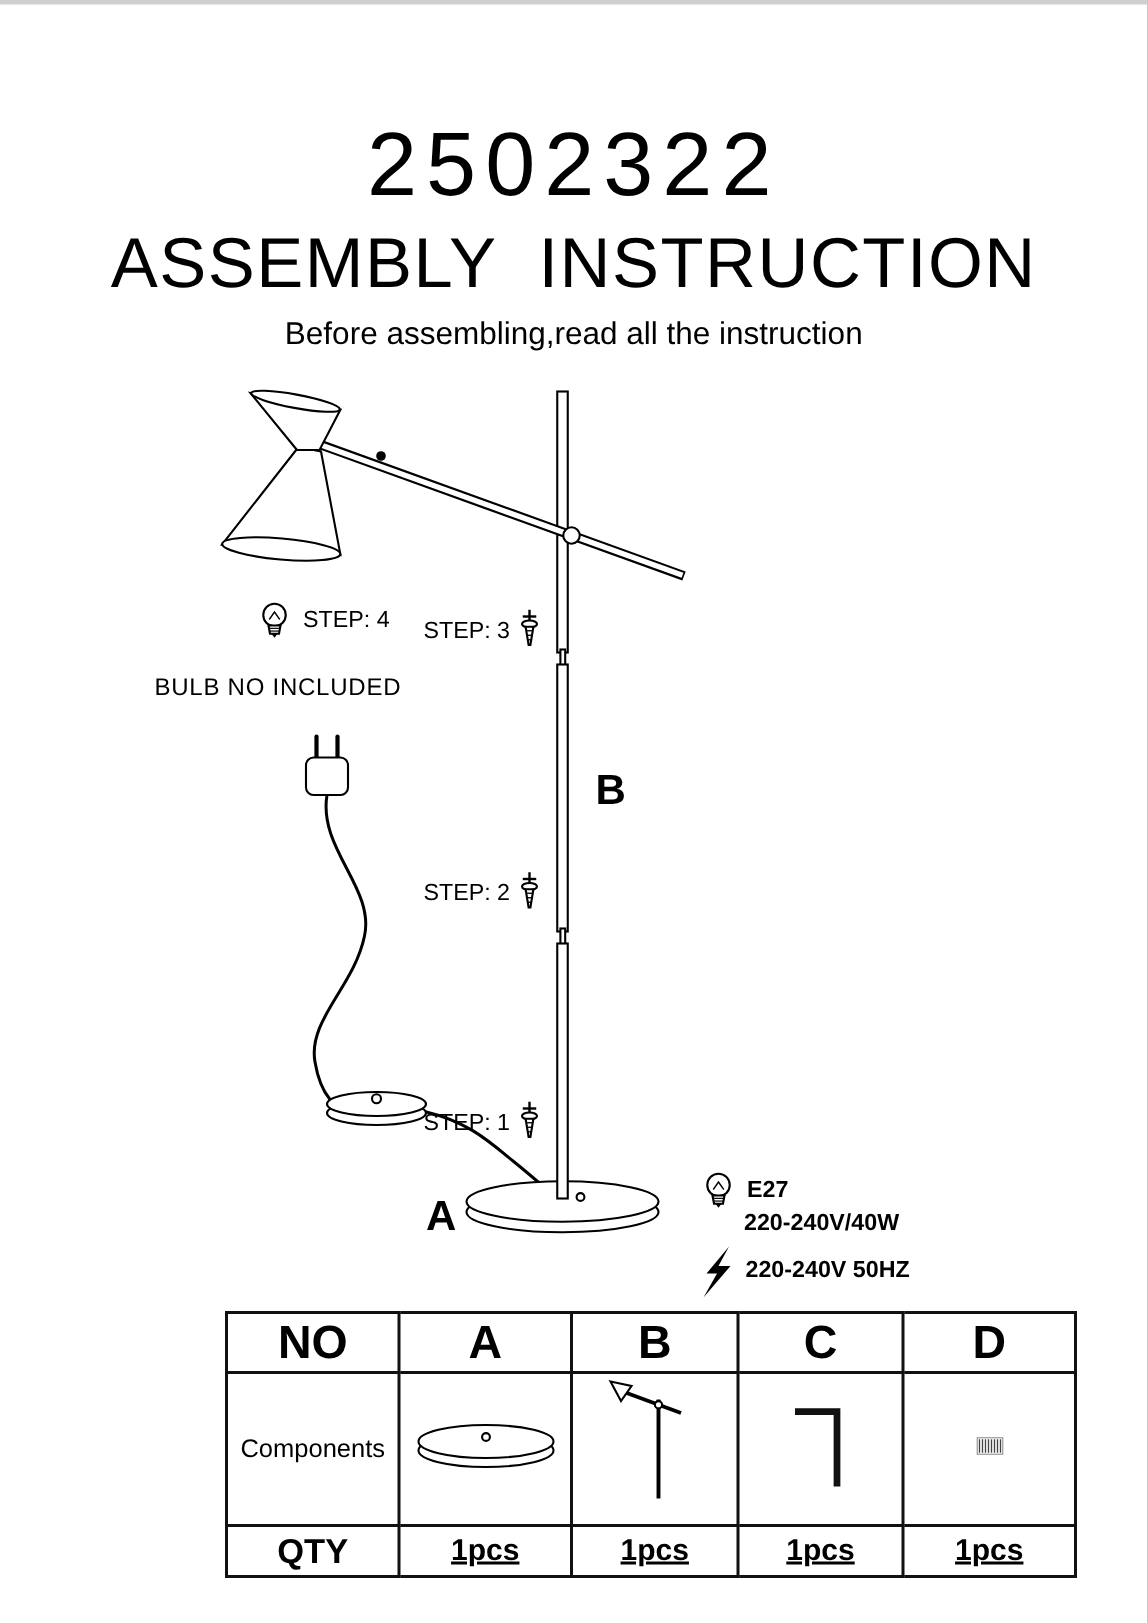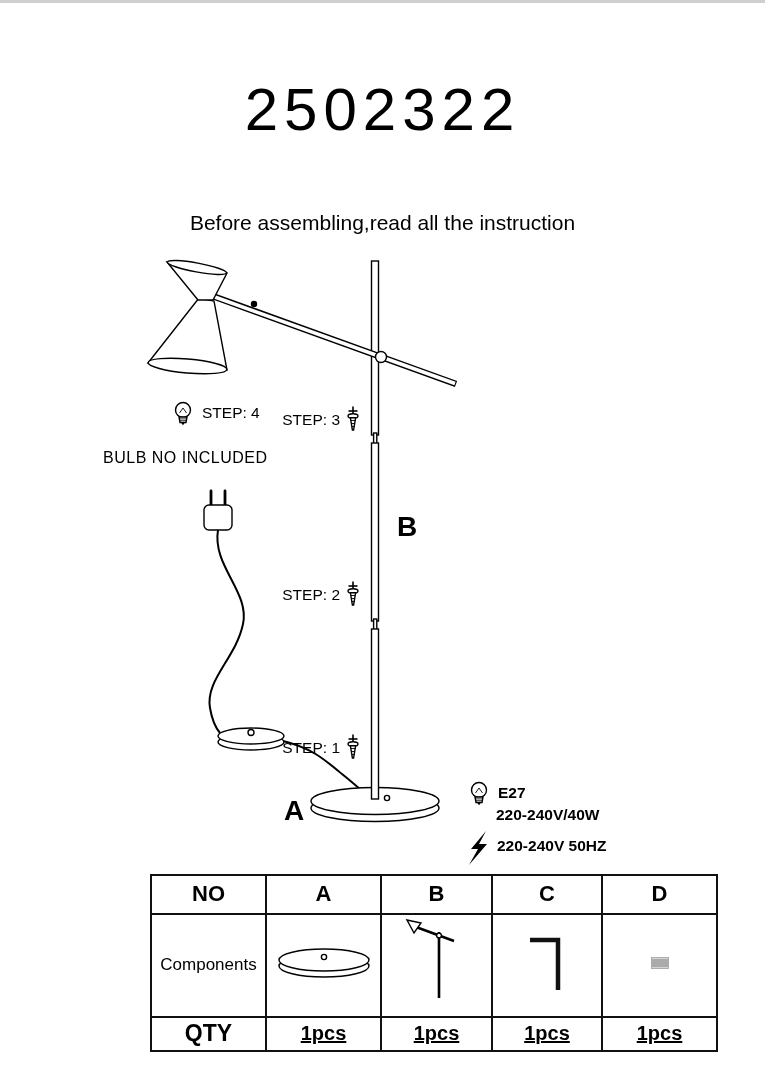--- a/index.html
+++ b/index.html
@@ -31,34 +31,35 @@
   .parts-table{
     position:absolute;top:871px;left:150px;
     width:566px;height:178px;
     border-collapse:collapse;table-layout:fixed;
   }
   .parts-table td,.parts-table th{
     border:2px solid #111;
     text-align:center;vertical-align:middle;
     padding:0;overflow:hidden;
   }
-  .parts-table th{font-size:22px;font-weight:700;}
+  .parts-table th{font-size:31px;font-weight:700;}
   .row-header{height:36px;}
   .row-comp{height:76px;}
   .row-qty{height:32px;}
   .comp-label{font-size:17px;font-weight:400;}
   .qty-cell{font-size:20px;font-weight:700;text-decoration:underline;}
   .qty-head{font-size:23px;font-weight:700;}
 </style>
 </head>
 <body>
 
 <div class="page">
 
   <div class="centered product-number">2502322</div>
+  <div class="centered main-title">ASSEMBLY  INSTRUCTION</div>
   <div class="centered subtitle">Before assembling,read all the instruction</div>
 
   <svg class="diagram" width="765" height="620" viewBox="0 0 765 620">
     <defs>
       <g id="screw">
         <line x1="-4.5" y1="-9" x2="4.5" y2="-9" stroke="#000" stroke-width="1.6"></line>
         <line x1="0" y1="-13.5" x2="0" y2="-4.5" stroke="#000" stroke-width="1.6"></line>
         <ellipse cx="0" cy="-4" rx="5" ry="2.3" class="outl" stroke-width="1"></ellipse>
         <polygon points="-2.6,-2.2 2.6,-2.2 0.6,10 -0.6,10" class="outl" stroke-width="1"></polygon>
         <line x1="-2.2" y1="0.5" x2="2.2" y2="0.5" stroke="#000" stroke-width="0.9"></line>

